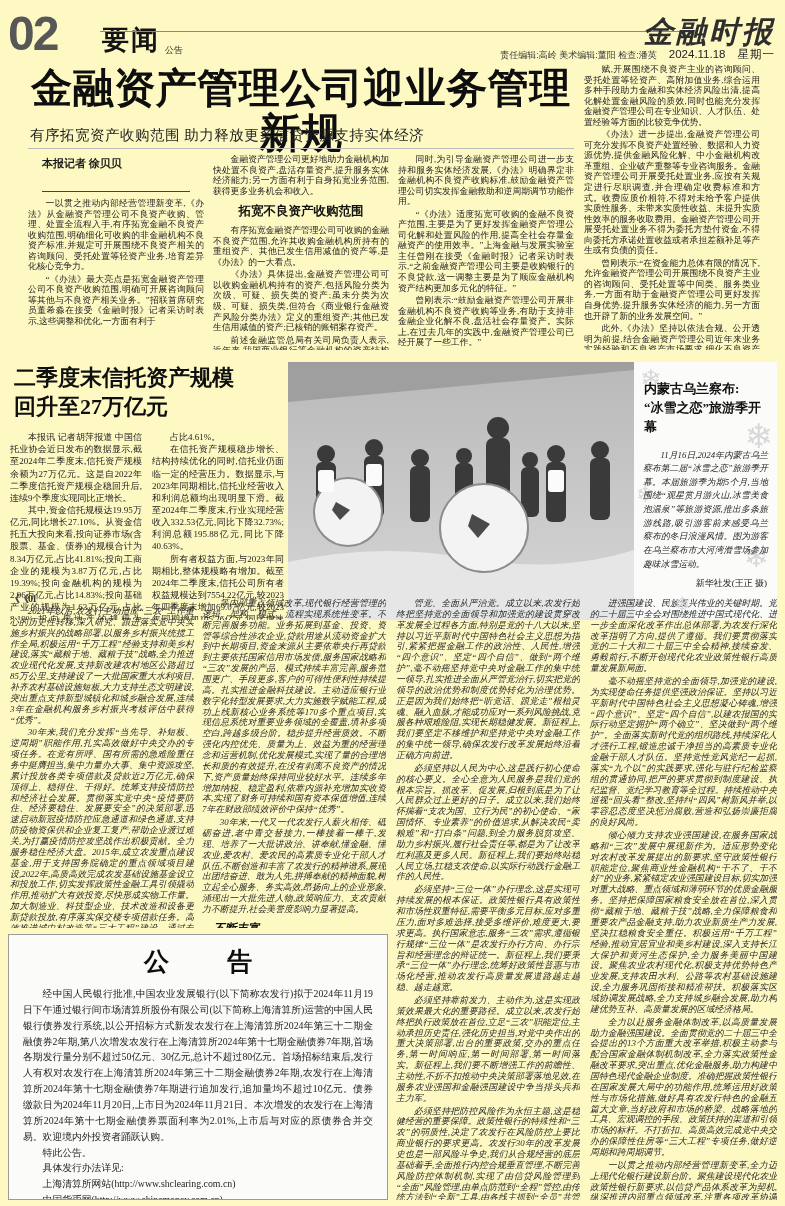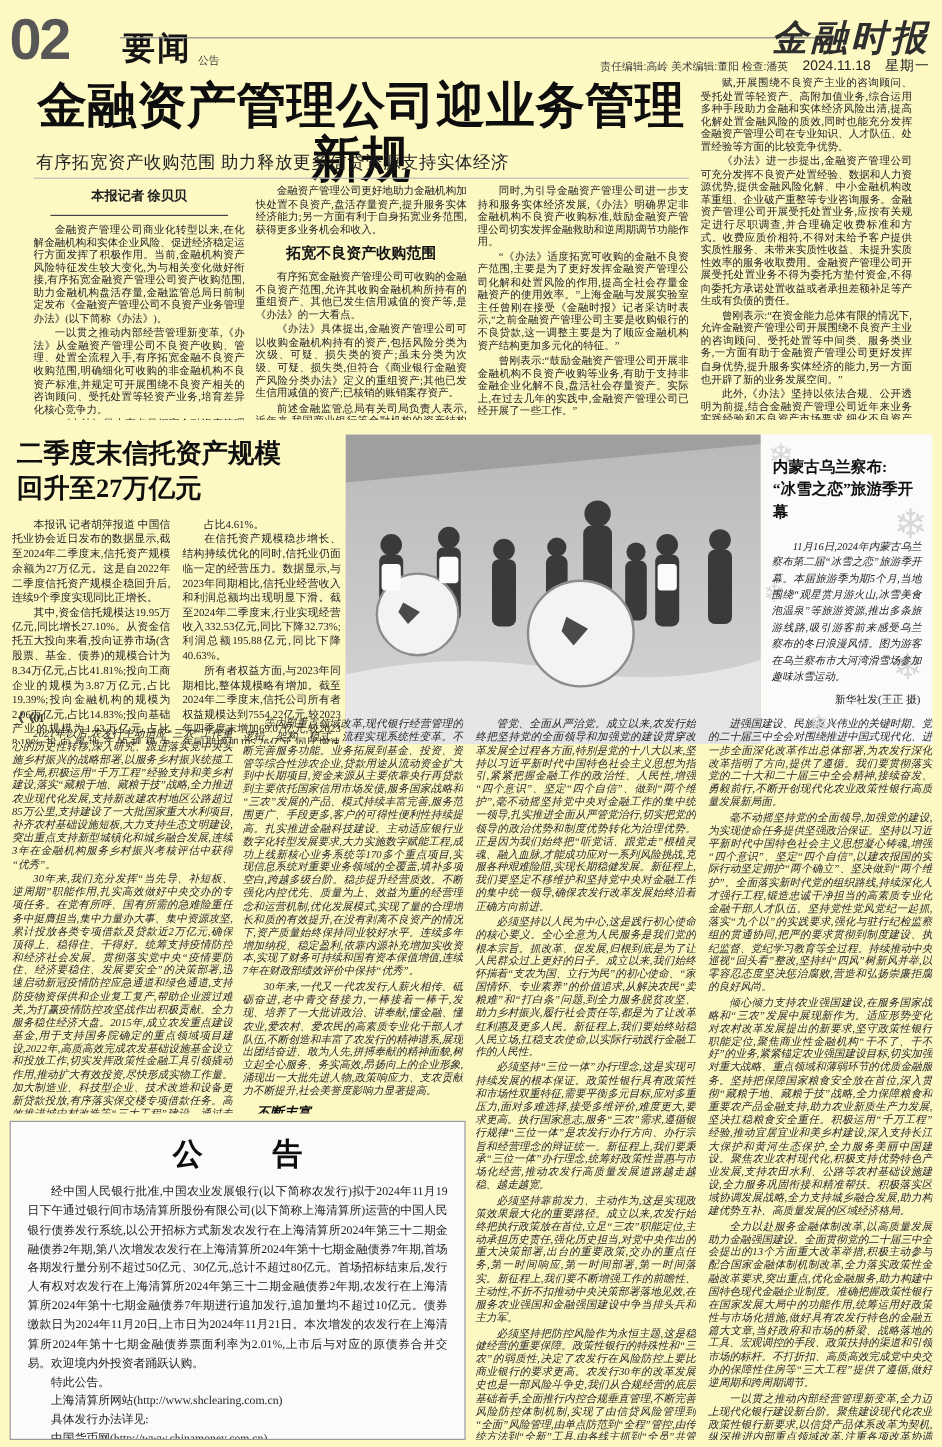--- a/index.html
+++ b/index.html
@@ -20,22 +20,22 @@
   .edrow .weekday{font-size:11.5px;color:#222;letter-spacing:1px;}
 
   
   .headline{position:absolute;left:26px;top:66px;width:550px;text-align:center;
             font-size:41px;font-weight:900;color:#0e0e0e;letter-spacing:0.5px;line-height:1.1;}
   .subtitle{position:absolute;left:30px;top:126px;width:545px;font-size:14.5px;color:#1f1f1f;letter-spacing:0.5px;}
   .subrule{position:absolute;left:28px;top:148px;width:546px;border-top:1px solid #bbb;}
 
   .col{position:absolute;overflow:hidden;}
   .col p{margin:0 0 2px 0;font-size:8.8px;line-height:1.2;text-align:justify;text-indent:2em;color:#222;}
-  .byline{font-size:11px;font-weight:bold;text-align:center;margin:2px 14px 6px 14px;
-          padding-bottom:8px;border-bottom:1px solid #444;}
+  .byline{font-size:11px;font-weight:bold;margin:2px 14px 6px 14px;
+          padding-bottom:20px;border-bottom:1px solid #444;}
   .subhead{font-size:12.5px;font-weight:bold;text-align:center;margin:7px 0 5px 0;color:#111;}
 
   .lead-c1{left:28px;top:154px;width:176px;height:196px;}
   .lead-c2{left:213px;top:154px;width:176px;height:196px;}
   .lead-c3{left:398px;top:154px;width:176px;height:196px;}
   .lead-c4{left:584px;top:64px;width:176px;height:286px;}
 
   
   .trust{position:absolute;left:10px;top:362px;width:274px;height:258px;overflow:hidden;}
   .trust-title{font-size:22px;font-weight:900;line-height:1.3;color:#0f0f0f;margin:2px 0 10px 4px;}
@@ -86,21 +86,20 @@
     <span class="date">2024.11.18</span>
     <span class="weekday">星期一</span>
   </div>
 
   <div class="headline">金融资产管理公司迎业务管理新规</div>
   <div class="subtitle">有序拓宽资产收购范围  助力释放更多信贷资源支持实体经济</div>
   <div class="subrule"></div>
 
   <div class="col lead-c1">
     <div class="byline">本报记者 徐贝贝</div>
-    <p>金融资产管理公司商业化转型以来,在化解金融机构和实体企业风险、促进经济稳定运行方面发挥了积极作用。当前,金融机构资产风险特征发生较大变化,为与相关变化做好衔接,有序拓宽金融资产管理公司资产收购范围,助力金融机构盘活存量,金融监管总局日前制定发布《金融资产管理公司不良资产业务管理办法》(以下简称《办法》)。</p>
     <p>一以贯之推动内部经营管理新变革,《办法》从金融资产管理公司不良资产收购、管理、处置全流程入手,有序拓宽金融不良资产收购范围,明确细化可收购的非金融机构不良资产标准,并规定可开展围绕不良资产相关的咨询顾问、受托处置等轻资产业务,培育差异化核心竞争力。</p>
     <p>“《办法》最大亮点是拓宽金融资产管理公司不良资产收购范围,明确可开展咨询顾问等其他与不良资产相关业务。”招联首席研究员董希淼在接受《金融时报》记者采访时表示,这些调整和优化,一方面有利于</p>
   </div>
 
   <div class="col lead-c2">
     <p>金融资产管理公司更好地助力金融机构加快处置不良资产,盘活存量资产,提升服务实体经济能力;另一方面有利于自身拓宽业务范围,获得更多业务机会和收入。</p>
     <div class="subhead">拓宽不良资产收购范围</div>
     <p>有序拓宽金融资产管理公司可收购的金融不良资产范围,允许其收购金融机构所持有的重组资产、其他已发生信用减值的资产等,是《办法》的一大看点。</p>
     <p>《办法》具体提出,金融资产管理公司可以收购金融机构持有的资产,包括风险分类为次级、可疑、损失类的资产;虽未分类为次级、可疑、损失类,但符合《商业银行金融资产风险分类办法》定义的重组资产;其他已发生信用减值的资产;已核销的账销案存资产。</p>
     <p>前述金融监管总局有关司局负责人表示,近年来,我国商业银行等金融机构的资产结构发生较大变化,相应的风险分类监管制度也有所调整,上述调整是为了做好与相关政策衔接,助力金融机构盘活存量资产,释放更多信贷资源投入国家重点支持领域。</p>
@@ -221,28 +220,28 @@
     <p>必须坚持“三位一体”办行理念,这是实现可持续发展的根本保证。政策性银行具有政策性和市场性双重特征,需要平衡多元目标,应对多重压力,面对多难选择,接受多维评价,难度更大,要求更高。执行国家意志,服务“三农”需求,遵循银行规律“三位一体”是农发行办行方向、办行宗旨和经营理念的辩证统一。新征程上,我们要秉承“三位一体”办行理念,统筹好政策性普惠与市场化经营,推动农发行高质量发展道路越走越稳、越走越宽。</p>
     <p>必须坚持靠前发力、主动作为,这是实现政策效果最大化的重要路径。成立以来,农发行始终把执行政策放在首位,立足“三农”职能定位,主动承担历史责任,强化历史担当,对党中央作出的重大决策部署,出台的重要政策,交办的重点任务,第一时间响应,第一时间部署,第一时间落实。新征程上,我们要不断增强工作的前瞻性、主动性,不折不扣推动中央决策部署落地见效,在服务农业强国和金融强国建设中争当排头兵和主力军。</p>
     <p>必须坚持把防控风险作为永恒主题,这是稳健经营的重要保障。政策性银行的特殊性和“三农”的弱质性,决定了农发行在风险防控上要比商业银行的要求更高。农发行30年的改革发展史也是一部风险斗争史,我们从合规经营的底层基础着手,全面推行内控合规垂直管理,不断完善风险防控体制机制,实现了由信贷风险管理到“全面”风险管理,由单点防范到“全程”管控,由传统方法到“全新”工具,由各线主抓到“全员”共管的“四个转变”,为护航全行高质量发展提供了重要保障。新征程上,我们要始终把风险防控摆在突出位置,统筹高质量发展和高水平安全,守住不发生系统性风险底线。</p>
 
   </div>
 
   <div class="col kai bot-c4">
     <p>进强国建设、民族复兴伟业的关键时期。党的二十届三中全会对围绕推进中国式现代化、进一步全面深化改革作出总体部署,为农发行深化改革指明了方向,提供了遵循。我们要贯彻落实党的二十大和二十届三中全会精神,接续奋发、勇毅前行,不断开创现代化农业政策性银行高质量发展新局面。</p>
     <p>毫不动摇坚持党的全面领导,加强党的建设,为实现使命任务提供坚强政治保证。坚持以习近平新时代中国特色社会主义思想凝心铸魂,增强“四个意识”、坚定“四个自信”,以建农报国的实际行动坚定拥护“两个确立”、坚决做到“两个维护”。全面落实新时代党的组织路线,持续深化人才强行工程,锻造忠诚干净担当的高素质专业化金融干部人才队伍。坚持党性党风党纪一起抓,落实“九个以”的实践要求,强化与驻行纪检监察组的贯通协同,把严的要求贯彻到制度建设、执纪监督、党纪学习教育等全过程。持续推动中央巡视“回头看”整改,坚持纠“四风”树新风并举,以零容忍态度坚决惩治腐败,营造和弘扬崇廉拒腐的良好风尚。</p>
     <p>倾心倾力支持农业强国建设,在服务国家战略和“三农”发展中展现新作为。适应形势变化对农村改革发展提出的新要求,坚守政策性银行职能定位,聚焦商业性金融机构“干不了、干不好”的业务,紧紧锚定农业强国建设目标,切实加强对重大战略、重点领域和薄弱环节的优质金融服务。坚持把保障国家粮食安全放在首位,深入贯彻“藏粮于地、藏粮于技”战略,全力保障粮食和重要农产品金融支持,助力农业新质生产力发展,坚决扛稳粮食安全重任。积极运用“千万工程”经验,推动宜居宜业和美乡村建设,深入支持长江大保护和黄河生态保护,全力服务美丽中国建设。聚焦农业农村现代化,积极支持优势特色产业发展,支持农田水利、公路等农村基础设施建设,全力服务巩固衔接和精准帮扶。积极落实区域协调发展战略,全力支持城乡融合发展,助力构建优势互补、高质量发展的区域经济格局。</p>
-    <p>全力以赴服务金融体制改革,以高质量发展助力金融强国建设。全面贯彻党的二十届三中全会提出的13个方面重大改革举措,积极主动参与配合国家金融体制机制改革,全力落实政策性金融改革要求,突出重点,优化金融服务,助力构建中国特色现代金融企业制度。准确把握政策性银行在国家发展大局中的功能作用,统筹运用好政策性与市场化措施,做好具有农发行特色的金融五篇大文章,当好政府和市场的桥梁、战略落地的工具、宏观调控的手段、政策扶持的渠道和引领市场的标杆。不打折扣、高质高效完成党中央交办的保障性住房等“三大工程”提供了遵循,做好逆周期和跨周期调节。</p>
+    <p>全力以赴服务金融体制改革,以高质量发展助力金融强国建设。全面贯彻党的二十届三中全会提出的13个方面重大改革举措,积极主动参与配合国家金融体制机制改革,全力落实政策性金融改革要求,突出重点,优化金融服务,助力构建中国特色现代金融企业制度。准确把握政策性银行在国家发展大局中的功能作用,统筹运用好政策性与市场化措施,做好具有农发行特色的金融五篇大文章,当好政府和市场的桥梁、战略落地的工具、宏观调控的手段、政策扶持的渠道和引领市场的标杆。不打折扣、高质高效完成党中央交办的保障性住房等“三大工程”专项任务,做好逆周期和跨周期调节。</p>
     <p>一以贯之推动内部经营管理新变革,全力迈上现代化银行建设新台阶。聚焦建设现代化农业政策性银行新要求,以信贷产品体系改革为契机,纵深推进内部重点领域改革,注重各项改革协调配套,增强改革取向一致性。持续优化组织架构、金融服务和制度流程等要素供给,全面提升现代化治理能力和治理水平。强化创新驱动,精准对接“三农”和客户需求,不断完善金融产品,优化金融服务和制度流程,构建更加完备高效适配的现代金融服务体系。积极推动数字化转型,加快重点项目研发,全面提升数据质量,推进数字服务、数字决策、数字管理、数字运营、数字监督实现重点突破。坚持总体国家安全观,统筹发展和安全,全面落实金融监管要求,坚持依法合规经营,统筹把握好和贵、快和稳的关系,强化风险源头管控,有力有效防范化解风险,全力维护国家金融安全。</p>
 
   </div>
 
   <div class="announce">
     <div class="ann-title">公  告</div>
     <p>经中国人民银行批准,中国农业发展银行(以下简称农发行)拟于2024年11月19日下午通过银行间市场清算所股份有限公司(以下简称上海清算所)运营的中国人民银行债券发行系统,以公开招标方式新发农发行在上海清算所2024年第三十二期金融债券2年期,第八次增发农发行在上海清算所2024年第十七期金融债券7年期,首场各期发行量分别不超过50亿元、30亿元,总计不超过80亿元。首场招标结束后,发行人有权对农发行在上海清算所2024年第三十二期金融债券2年期,农发行在上海清算所2024年第十七期金融债券7年期进行追加发行,追加量均不超过10亿元。债券缴款日为2024年11月20日,上市日为2024年11月21日。本次增发的农发行在上海清算所2024年第十七期金融债券票面利率为2.01%,上市后与对应的原债券合并交易。欢迎境内外投资者踊跃认购。</p>
     <div class="ann-line">特此公告。</div>
+    <div class="ann-line">具体发行办法详见:</div>
     <div class="ann-line">上海清算所网站(http://www.shclearing.com.cn)</div>
-    <div class="ann-line">具体发行办法详见:</div>
     <div class="ann-line">中国货币网(http://www.chinamoney.com.cn)</div>
 
   </div>
 
 </div>
 
 </body></html>

